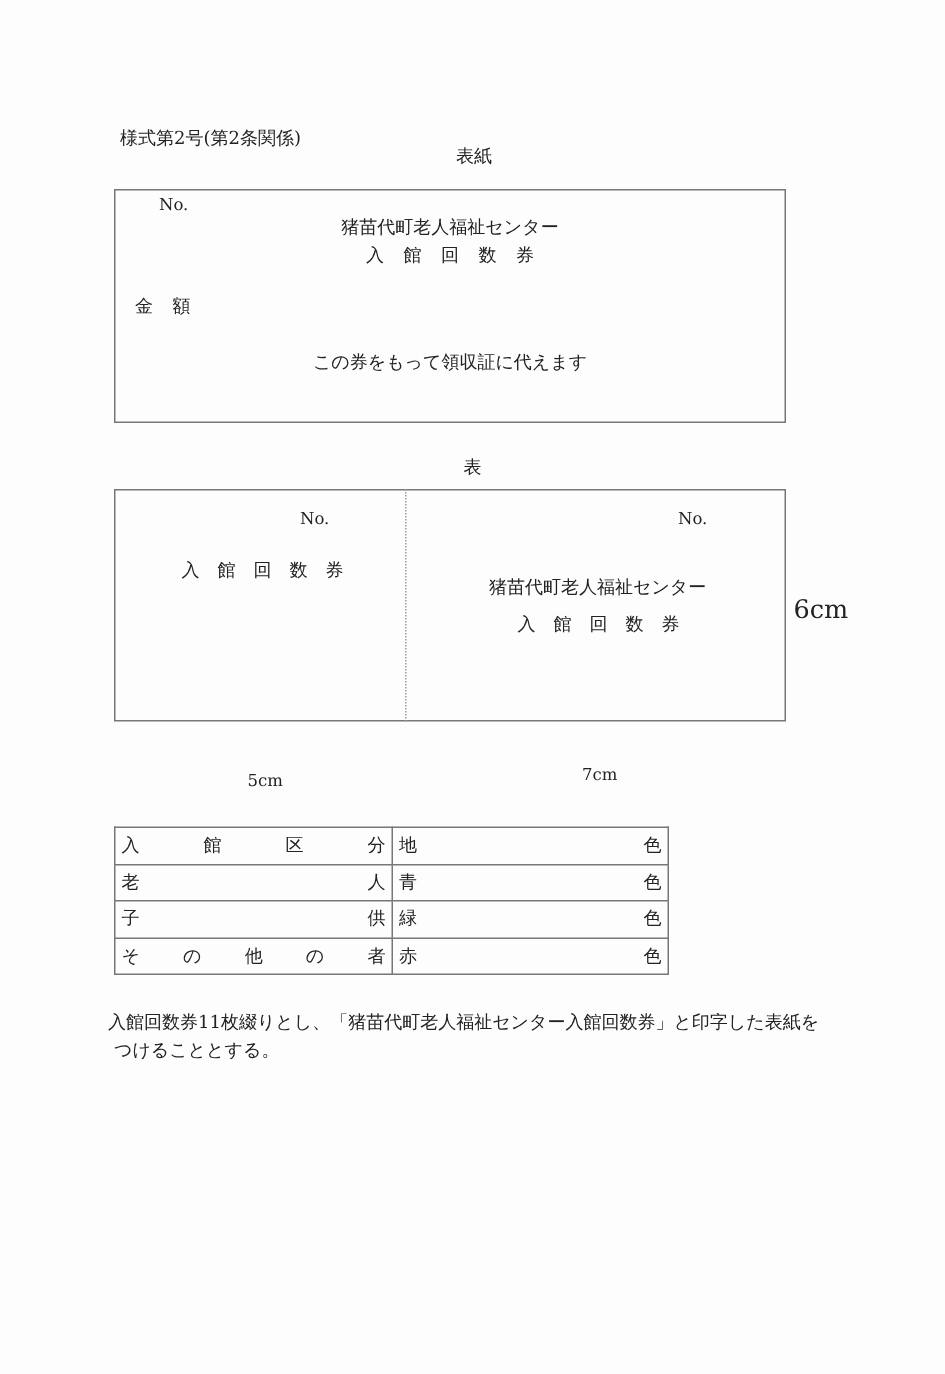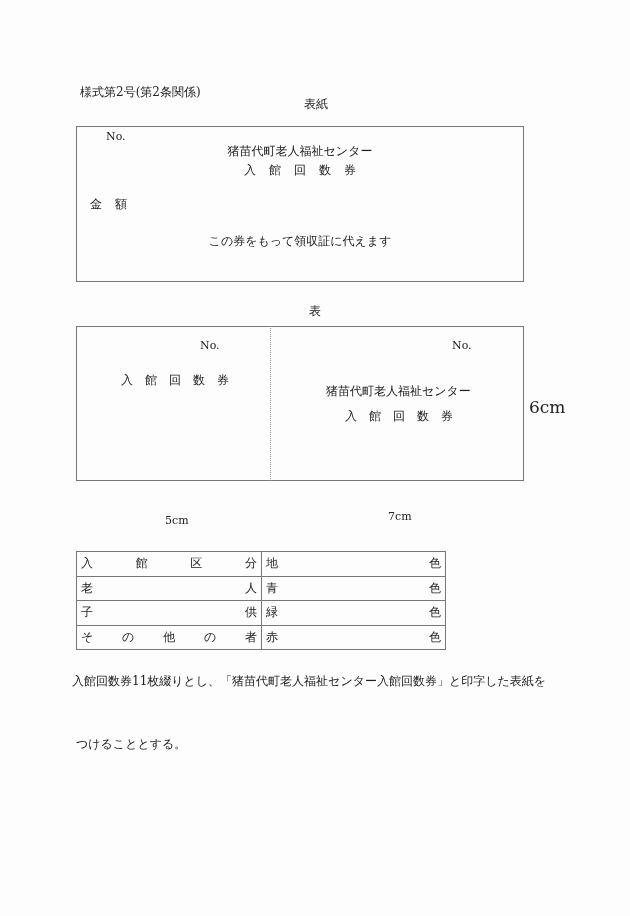--- a/index.html
+++ b/index.html
@@ -117,13 +117,13 @@
       <div class="dist">
         <span>赤</span>
         <span>色</span>
       </div>
     </td>
   </tr>
 </tbody>
   </table>
 
 <div class="abs" style="left:72px; top:675px;">入館回数券11枚綴りとし、「猪苗代町老人福祉センター入館回数券」と印字した表紙を</div>
-<div class="abs" style="left:76px; top:694px;margin-top:44px;">つけることとする。</div>
+<div class="abs" style="left:76px; top:694px;">つけることとする。</div>
 
 </body></html>

